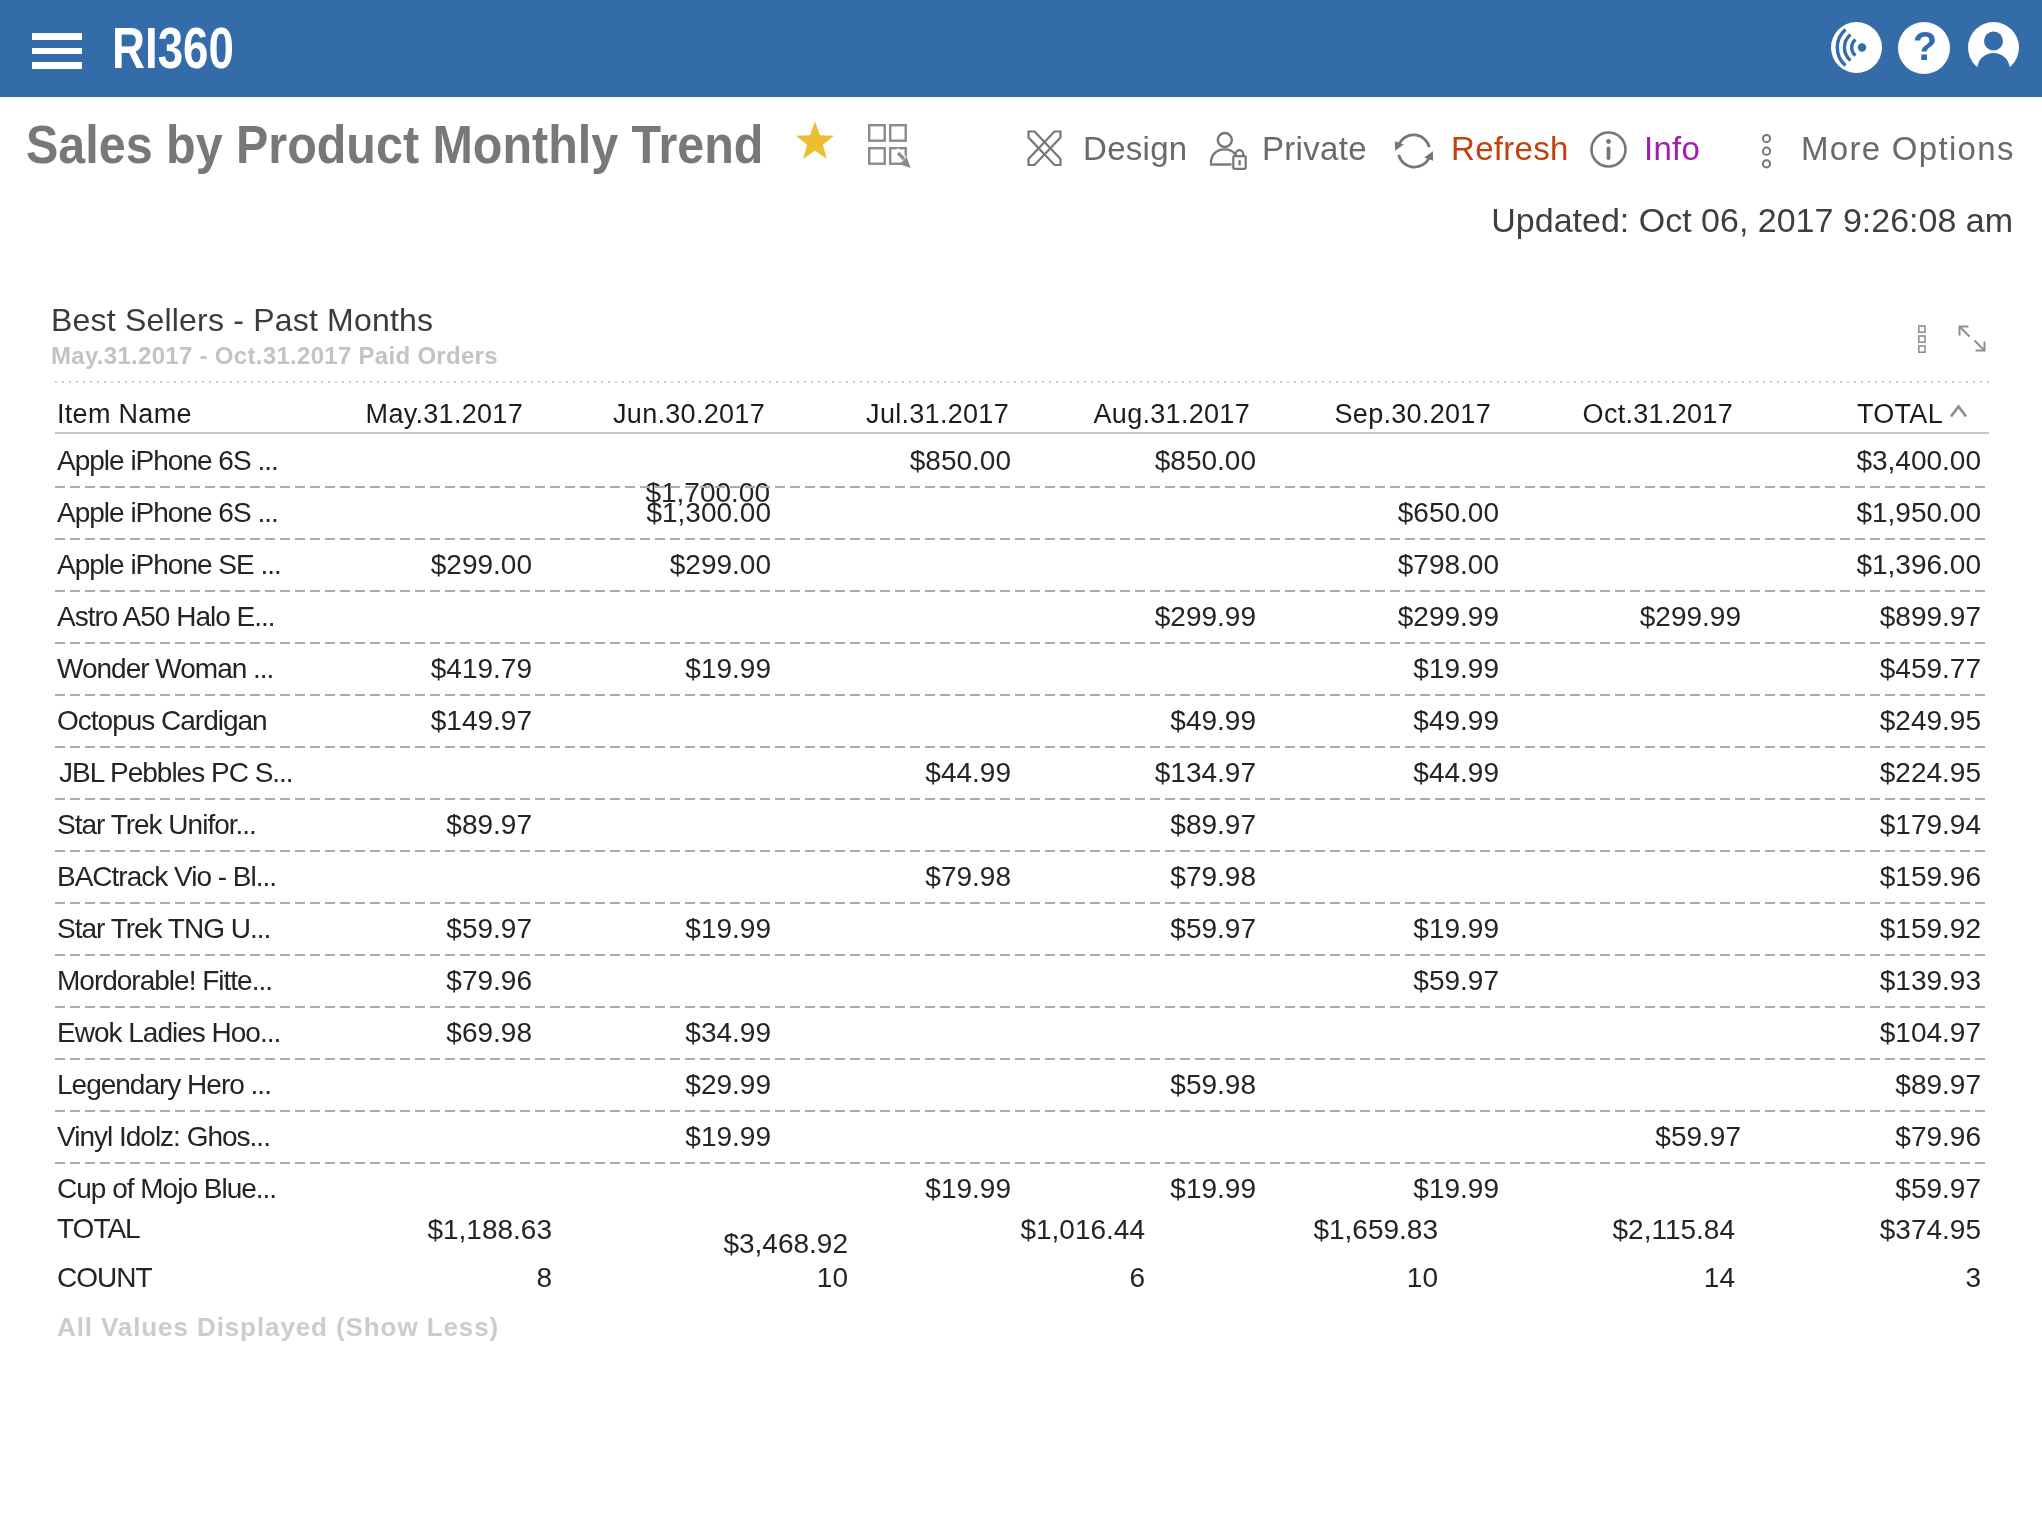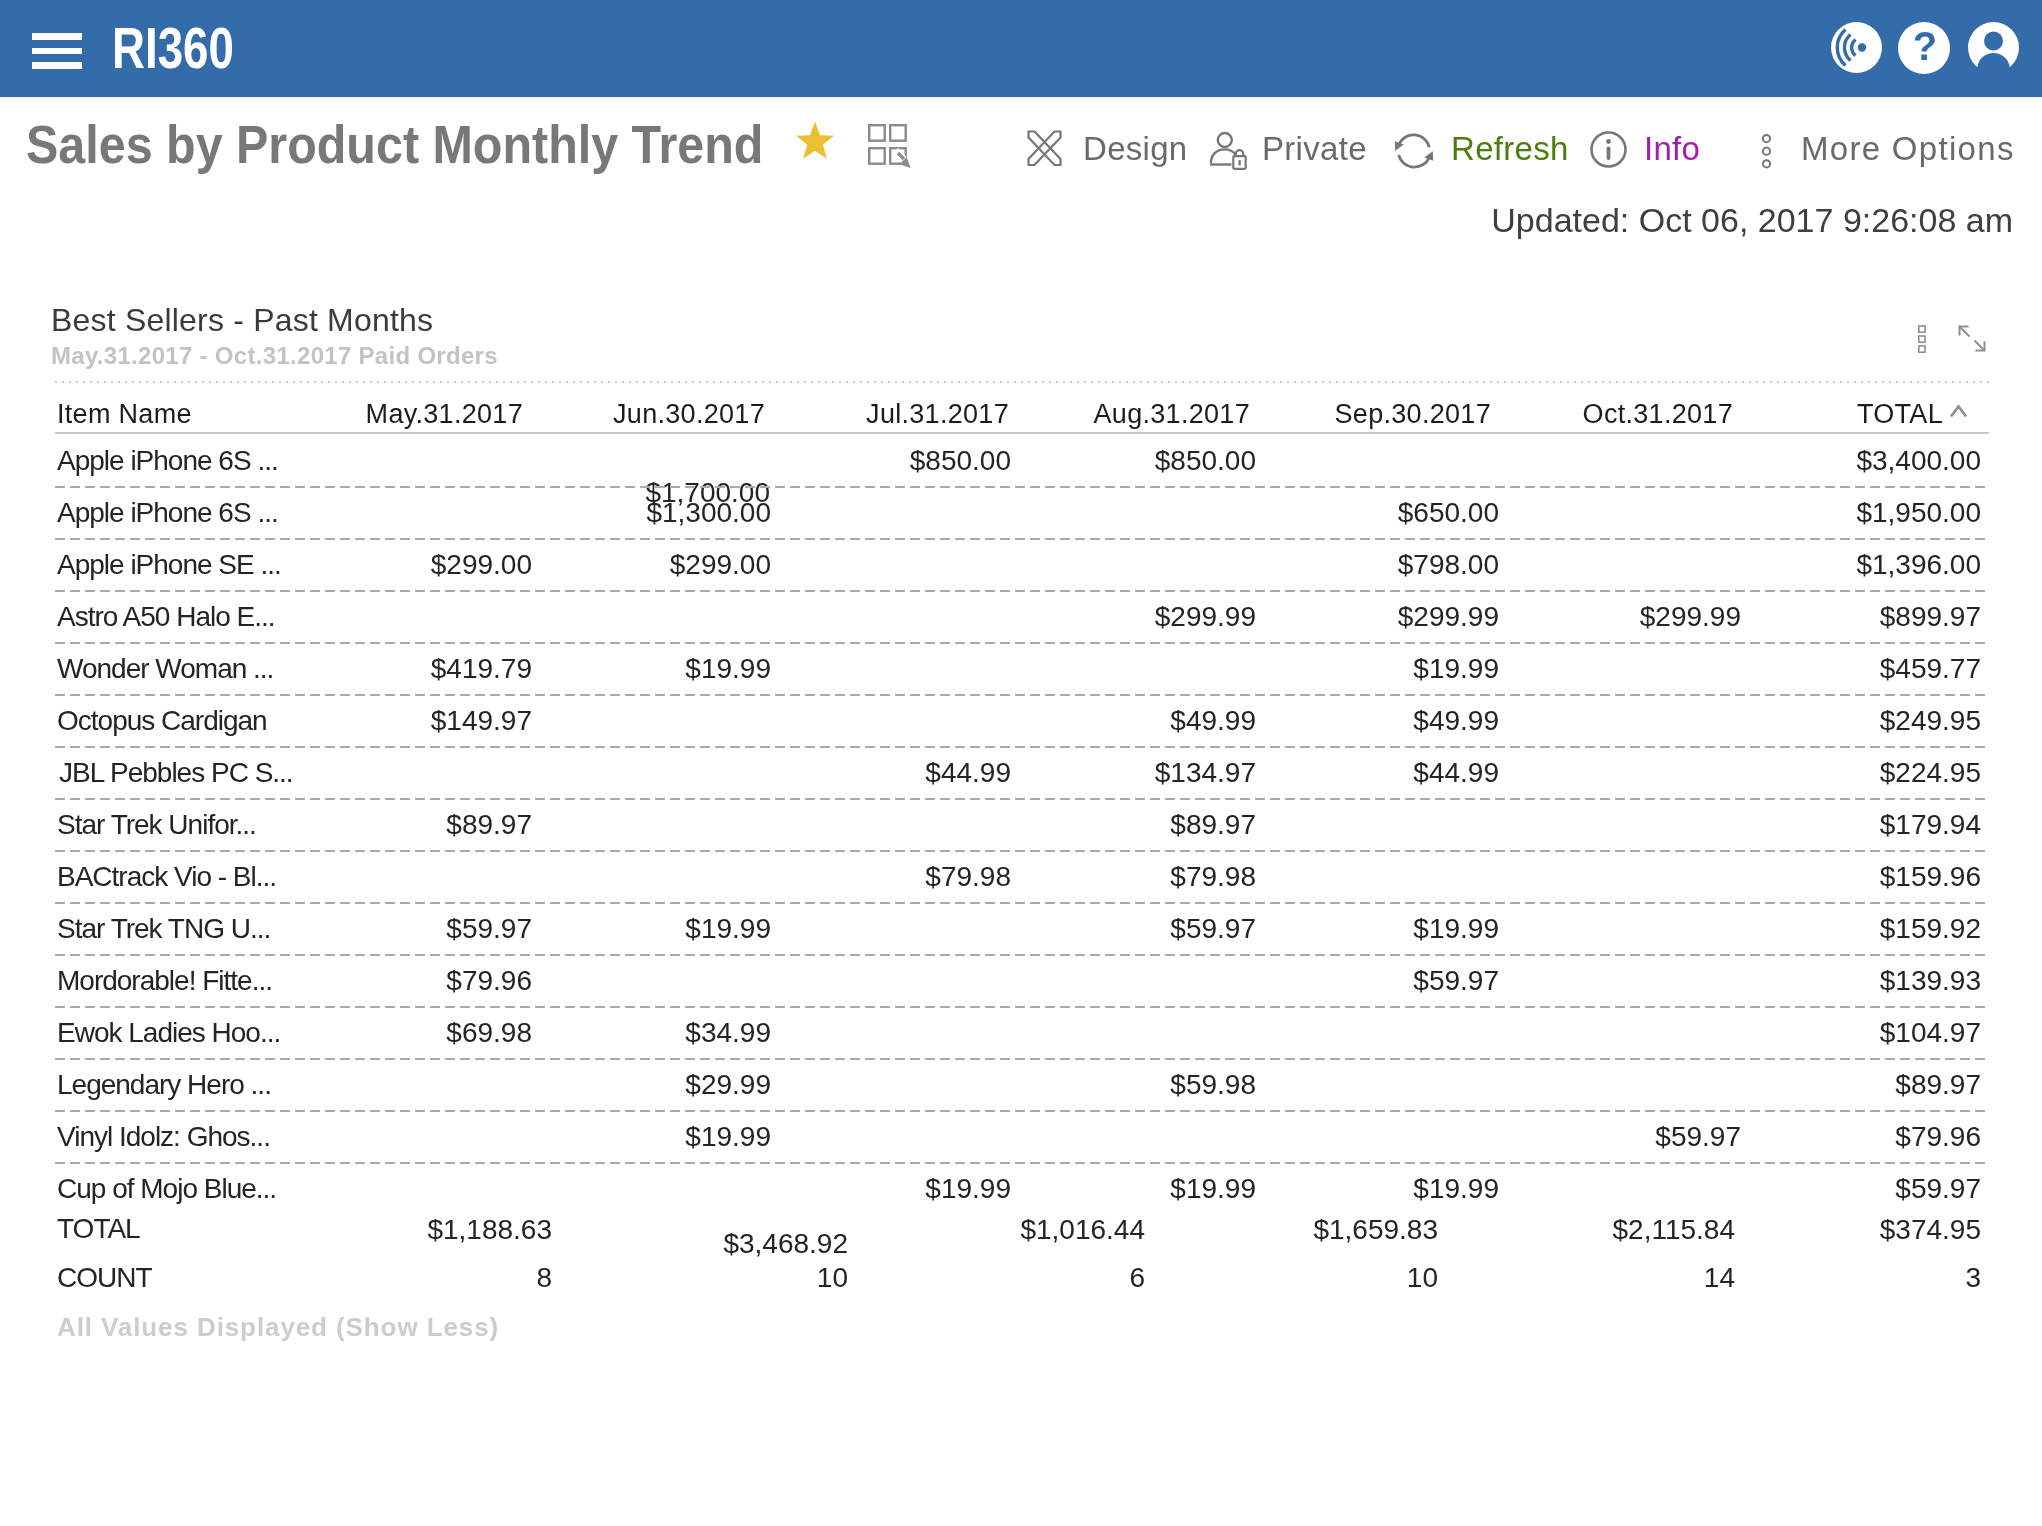--- a/index.html
+++ b/index.html
@@ -69,21 +69,21 @@
 </svg>
 <div class="abs" style="left:1262px;top:130px;font-size:33px;color:#6a6a6a;letter-spacing:0.3px;">Private</div>
 <svg class="abs" style="left:1394px;top:131px;" width="40" height="40" viewBox="0 0 40 40">
 <g fill="none" stroke="#777" stroke-width="2.8">
 <path d="M 4.6 13.6 A 16.3 16.3 0 0 1 35.3 16.2"></path>
 <path d="M 35.4 26.4 A 16.3 16.3 0 0 1 4.7 23.8"></path>
 </g>
 <path d="M 1.1 19.8 L 0.9 10.2 L 9.8 13.4 Z" fill="#777"></path>
 <path d="M 38.9 20.2 L 39.1 29.8 L 30.2 26.6 Z" fill="#777"></path>
 </svg>
-<div class="abs" style="left:1451px;top:130px;font-size:33px;color:#4d7c0f;letter-spacing:0.3px;">Refresh</div>
+<div class="abs" style="left:1451px;top:130px;font-size:33px;color:#c2410c;letter-spacing:0.3px;">Refresh</div>
 <svg class="abs" style="left:1589px;top:131px;" width="39" height="38" viewBox="0 0 39 38">
 <circle cx="19.5" cy="18.5" r="17" fill="none" stroke="#777" stroke-width="2.6"></circle>
 <circle cx="19.5" cy="10.5" r="2.4" fill="#777"></circle>
 <rect x="17.6" y="15.5" width="3.8" height="13.5" rx="1.8" fill="#777"></rect>
 </svg>
 <div class="abs" style="left:1644px;top:130px;font-size:33px;color:#a21caf;letter-spacing:0.3px;">Info</div>
 <svg class="abs" style="left:1758px;top:134px;" width="17" height="36" viewBox="0 0 17 36">
 <g fill="none" stroke="#777" stroke-width="2">
 <circle cx="8.5" cy="4.6" r="3.6"></circle>
 <circle cx="8.5" cy="17.2" r="3.6"></circle>

